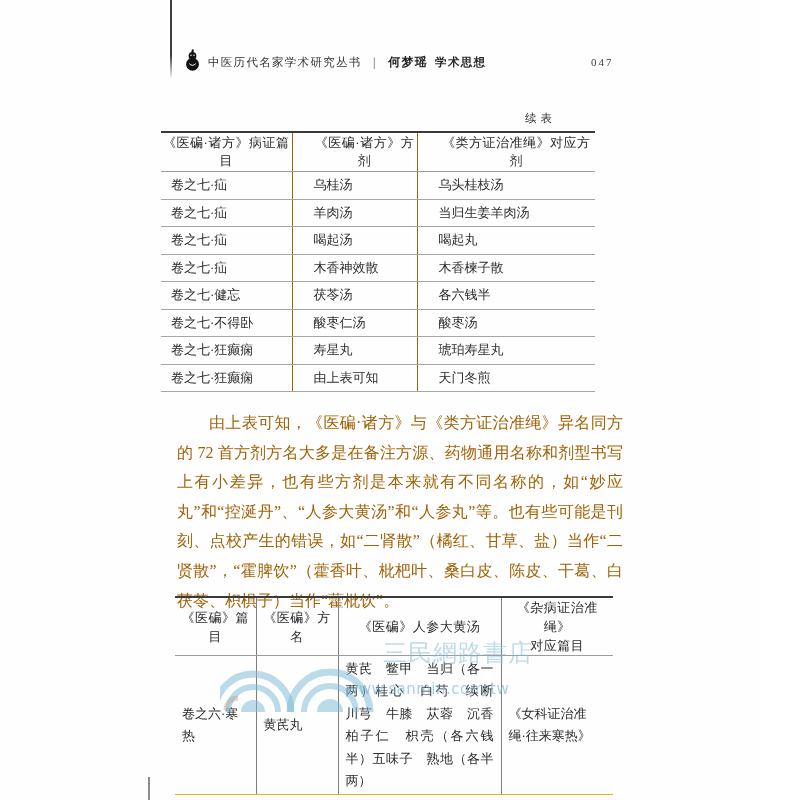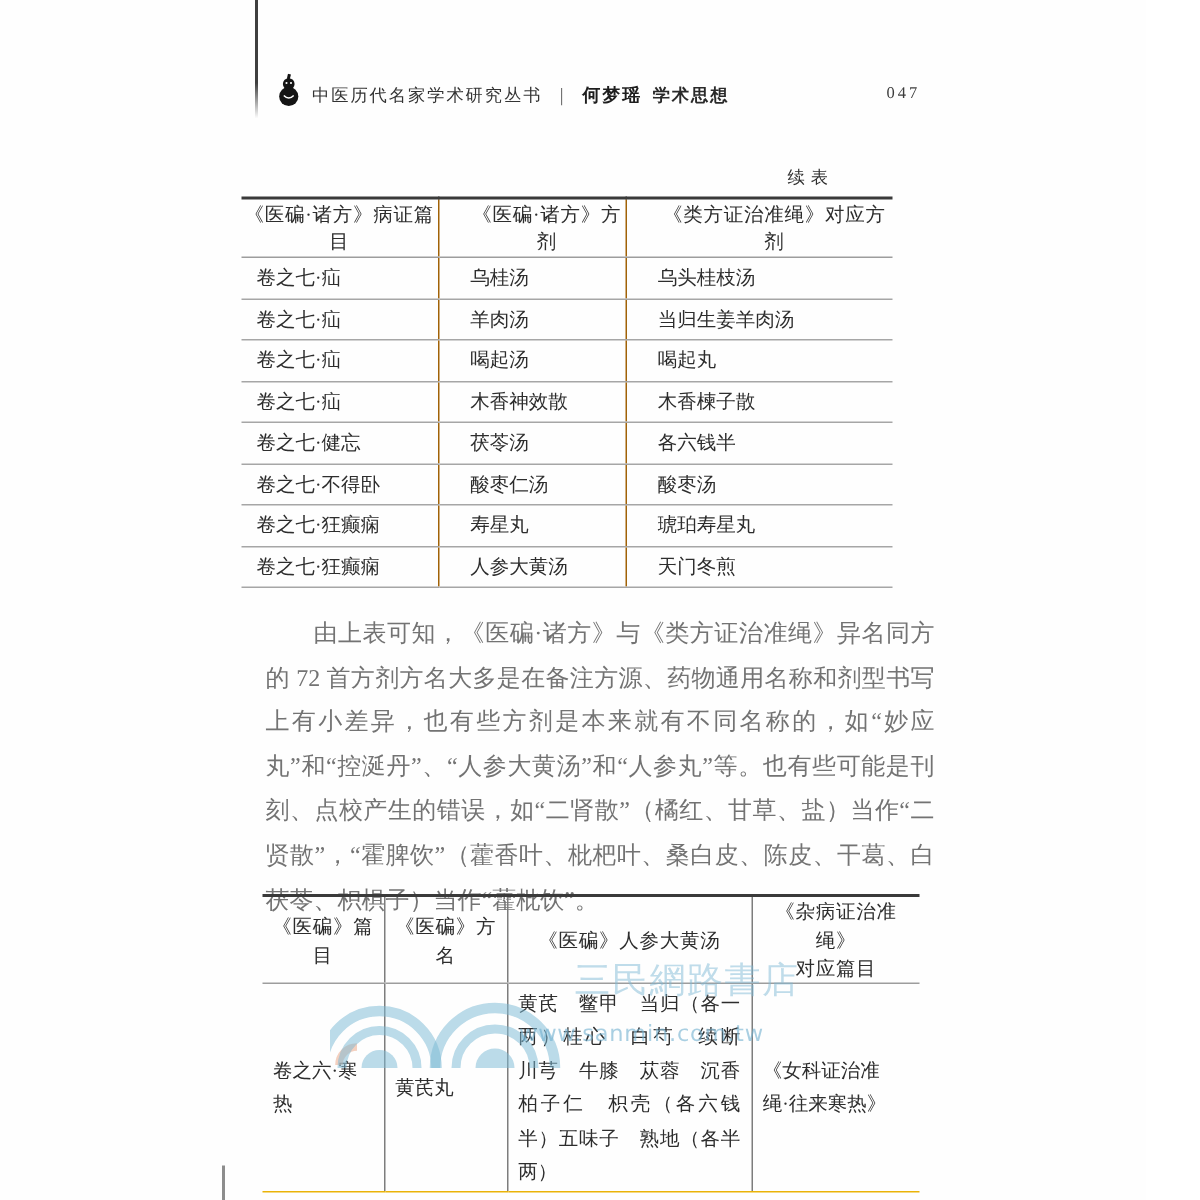--- a/index.html
+++ b/index.html
@@ -26,21 +26,21 @@
   .t1 td{height:26.5px;padding:0 4px 0 10px;border-bottom:1px solid #a6a6a6;}
   .t1 th+th,.t1 td+td{border-left:1px solid #a16207;padding-left:21px;}
   .t2{left:175px;top:596px;width:438px;font-size:13px;border-top:2.2px solid #3a3a3a;border-bottom:1.6px solid #5f5f5f;}
   .t2 th{font-weight:normal;text-align:center;height:43px;line-height:19px;border-bottom:1px solid #9d9d9d;
     white-space:pre-line;padding:0 2px;letter-spacing:0.5px;}
   .t2 td{vertical-align:middle;padding:2px 7px;line-height:22.4px;white-space:pre-line;border-bottom:1px solid #eab308;}
   .t2 th+th,.t2 td+td{border-left:1px solid #7d7d7d;}
   .t2 td:nth-child(3){text-align:justify;}
   
   .para{position:absolute;left:177px;top:392px;width:446px;font-size:16px;line-height:29.6px;
-    text-align:justify;text-indent:2em;color:#737373;}
+    text-align:justify;text-indent:2em;color:#a16207;}
   .caption{position:absolute;left:177px;top:569px;width:450px;font-size:14.5px;font-weight:bold;color:#1f1f1f;letter-spacing:0.2px;}
   
   .wm{position:absolute;left:220px;top:636px;width:400px;height:82px;z-index:5;pointer-events:none;}
   .wm .store{position:absolute;left:163px;top:1px;font-size:24px;letter-spacing:1px;
     color:rgba(128,186,213,0.50);font-family:"Liberation Serif","DejaVu Serif",serif;white-space:nowrap;}
   .wm .url{position:absolute;left:126px;top:44px;font-size:15px;letter-spacing:0.5px;
     color:rgba(116,178,208,0.62);font-family:"DejaVu Sans","Liberation Sans",sans-serif;white-space:nowrap;}
   .wm svg{position:absolute;left:0;top:0;}
 </style>
 </head>
@@ -114,21 +114,21 @@
           <td>酸枣仁汤</td>
           <td>酸枣汤</td>
         </tr>
         <tr>
           <td>卷之七·狂癫痫</td>
           <td>寿星丸</td>
           <td>琥珀寿星丸</td>
         </tr>
         <tr>
           <td>卷之七·狂癫痫</td>
-          <td>人参大黄汤</td>
+          <td>由上表可知</td>
           <td>天门冬煎</td>
         </tr>
       </tbody>
   </table>
 
   <p class="para">由上表可知，《医碥·诸方》与《类方证治准绳》异名同方的 72 首方剂方名大多是在备注方源、药物通用名称和剂型书写上有小差异，也有些方剂是本来就有不同名称的，如“妙应丸”和“控涎丹”、“人参大黄汤”和“人参丸”等。也有些可能是刊刻、点校产生的错误，如“二肾散”（橘红、甘草、盐）当作“二贤散”，“霍脾饮”（藿香叶、枇杷叶、桑白皮、陈皮、干葛、白茯苓、枳椇子）当作“藿枇饮”。</p>
 
 
   <table class="t2">
     <colgroup>

